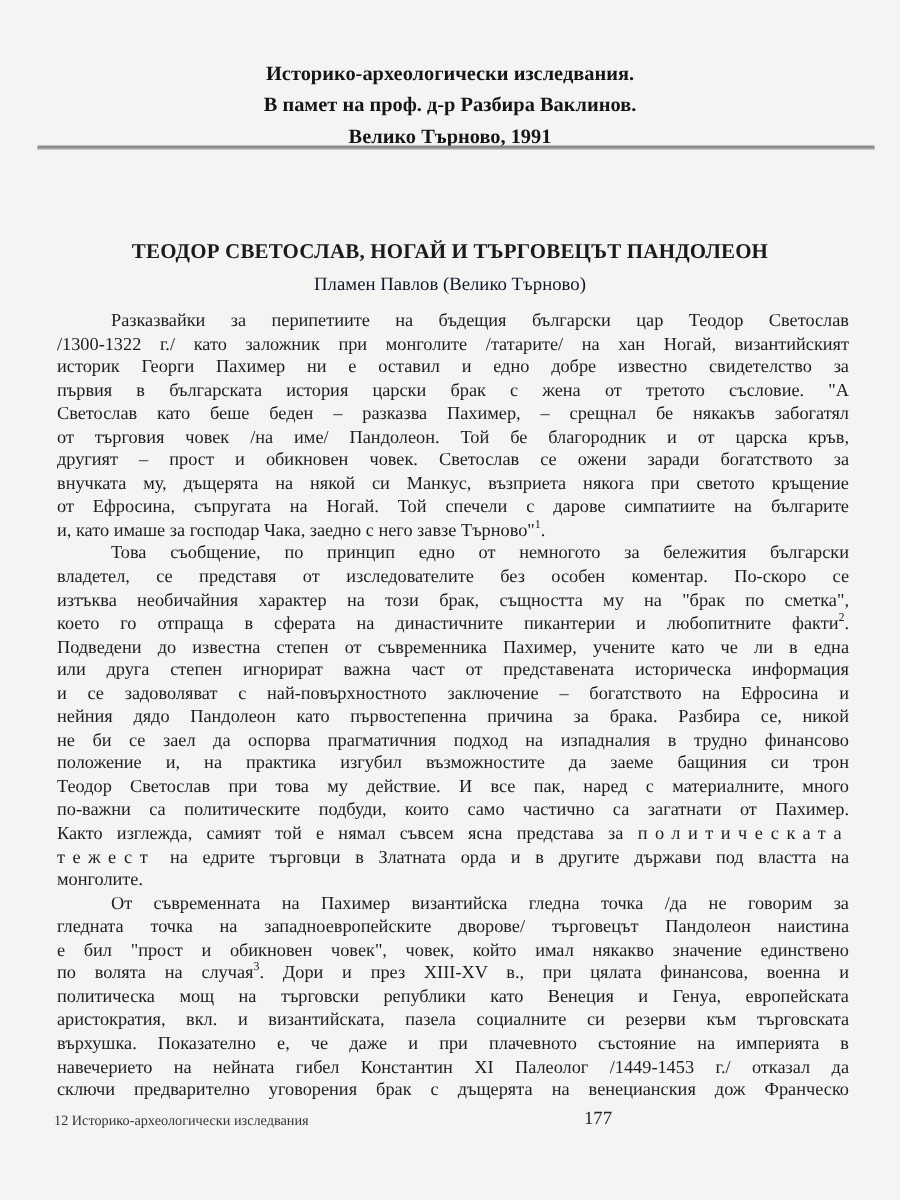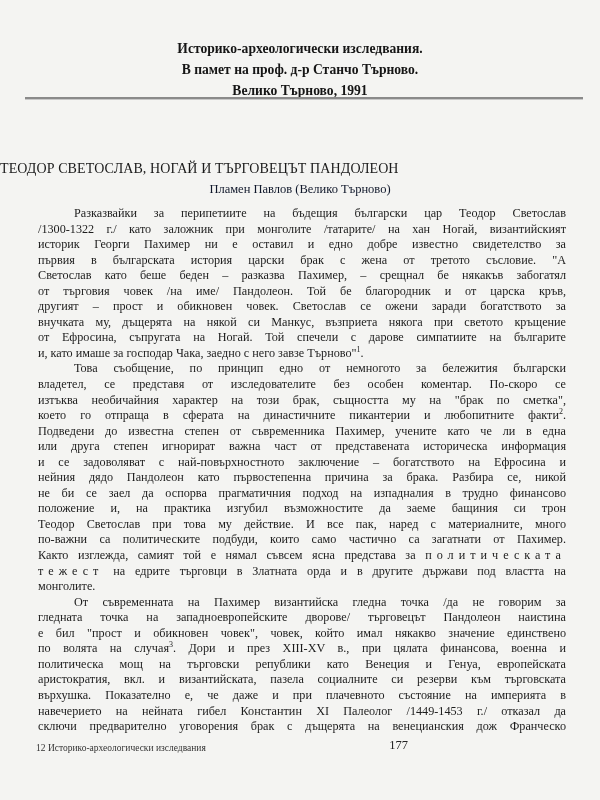--- a/index.html
+++ b/index.html
@@ -18,22 +18,22 @@
     }
     .header-rule {
       position: absolute; left: 25px; width: 558px; top: 97px;
       height: 2px; background: #8a8a8a; border-bottom: 1px solid #c8c8c8;
     }
     .bleed {
       position: absolute; left: 30px; top: 108px; width: 540px;
       color: #dcdcd8; font-size: 11px; line-height: 14px; overflow: hidden; height: 52px;
     }
     .title {
-      position: absolute; top: 161px; left: 0; width: 600px; 
-      font-size: 14px; font-weight: normal; letter-spacing: 0.1px; color: #1a1a1a;
+      position: absolute; top: 161px; left: 0; width: 600px; text-align: center;
+      font-size: 14px; font-weight: bold; letter-spacing: 0.1px; color: #1a1a1a;
     }
     .author {
       position: absolute; top: 182px; left: 0; width: 600px; text-align: center;
       font-size: 12.5px; color: #0f172a;
     }
     .body {
       position: absolute; top: 206px; left: 38px; width: 528px;
       font-size: 12.2px; line-height: 15.55px; text-align: justify; color: #1c1c1c;
     }
     .body .line { display: block; text-align-last: justify; white-space: nowrap; }
@@ -48,21 +48,21 @@
     }
     sup { font-size: 8px; line-height: 0; }
   </style>
 </head>
 <body>
 
 <div class="page">
 
   <div class="header">
     <div>Историко-археологически изследвания.</div>
-    <div>В памет на проф. д-р Станчо Търново.</div>
+    <div>В памет на проф. д-р Разбира Ваклинов.</div>
     <div>Велико Търново, 1991</div>
   </div>
   <div class="header-rule"></div>
 
   <div class="bleed"></div>
 
   <div class="title">ТЕОДОР СВЕТОСЛАВ, НОГАЙ И ТЪРГОВЕЦЪТ ПАНДОЛЕОН</div>
   <div class="author">Пламен Павлов (Велико Търново)</div>
 
   <div class="body">

